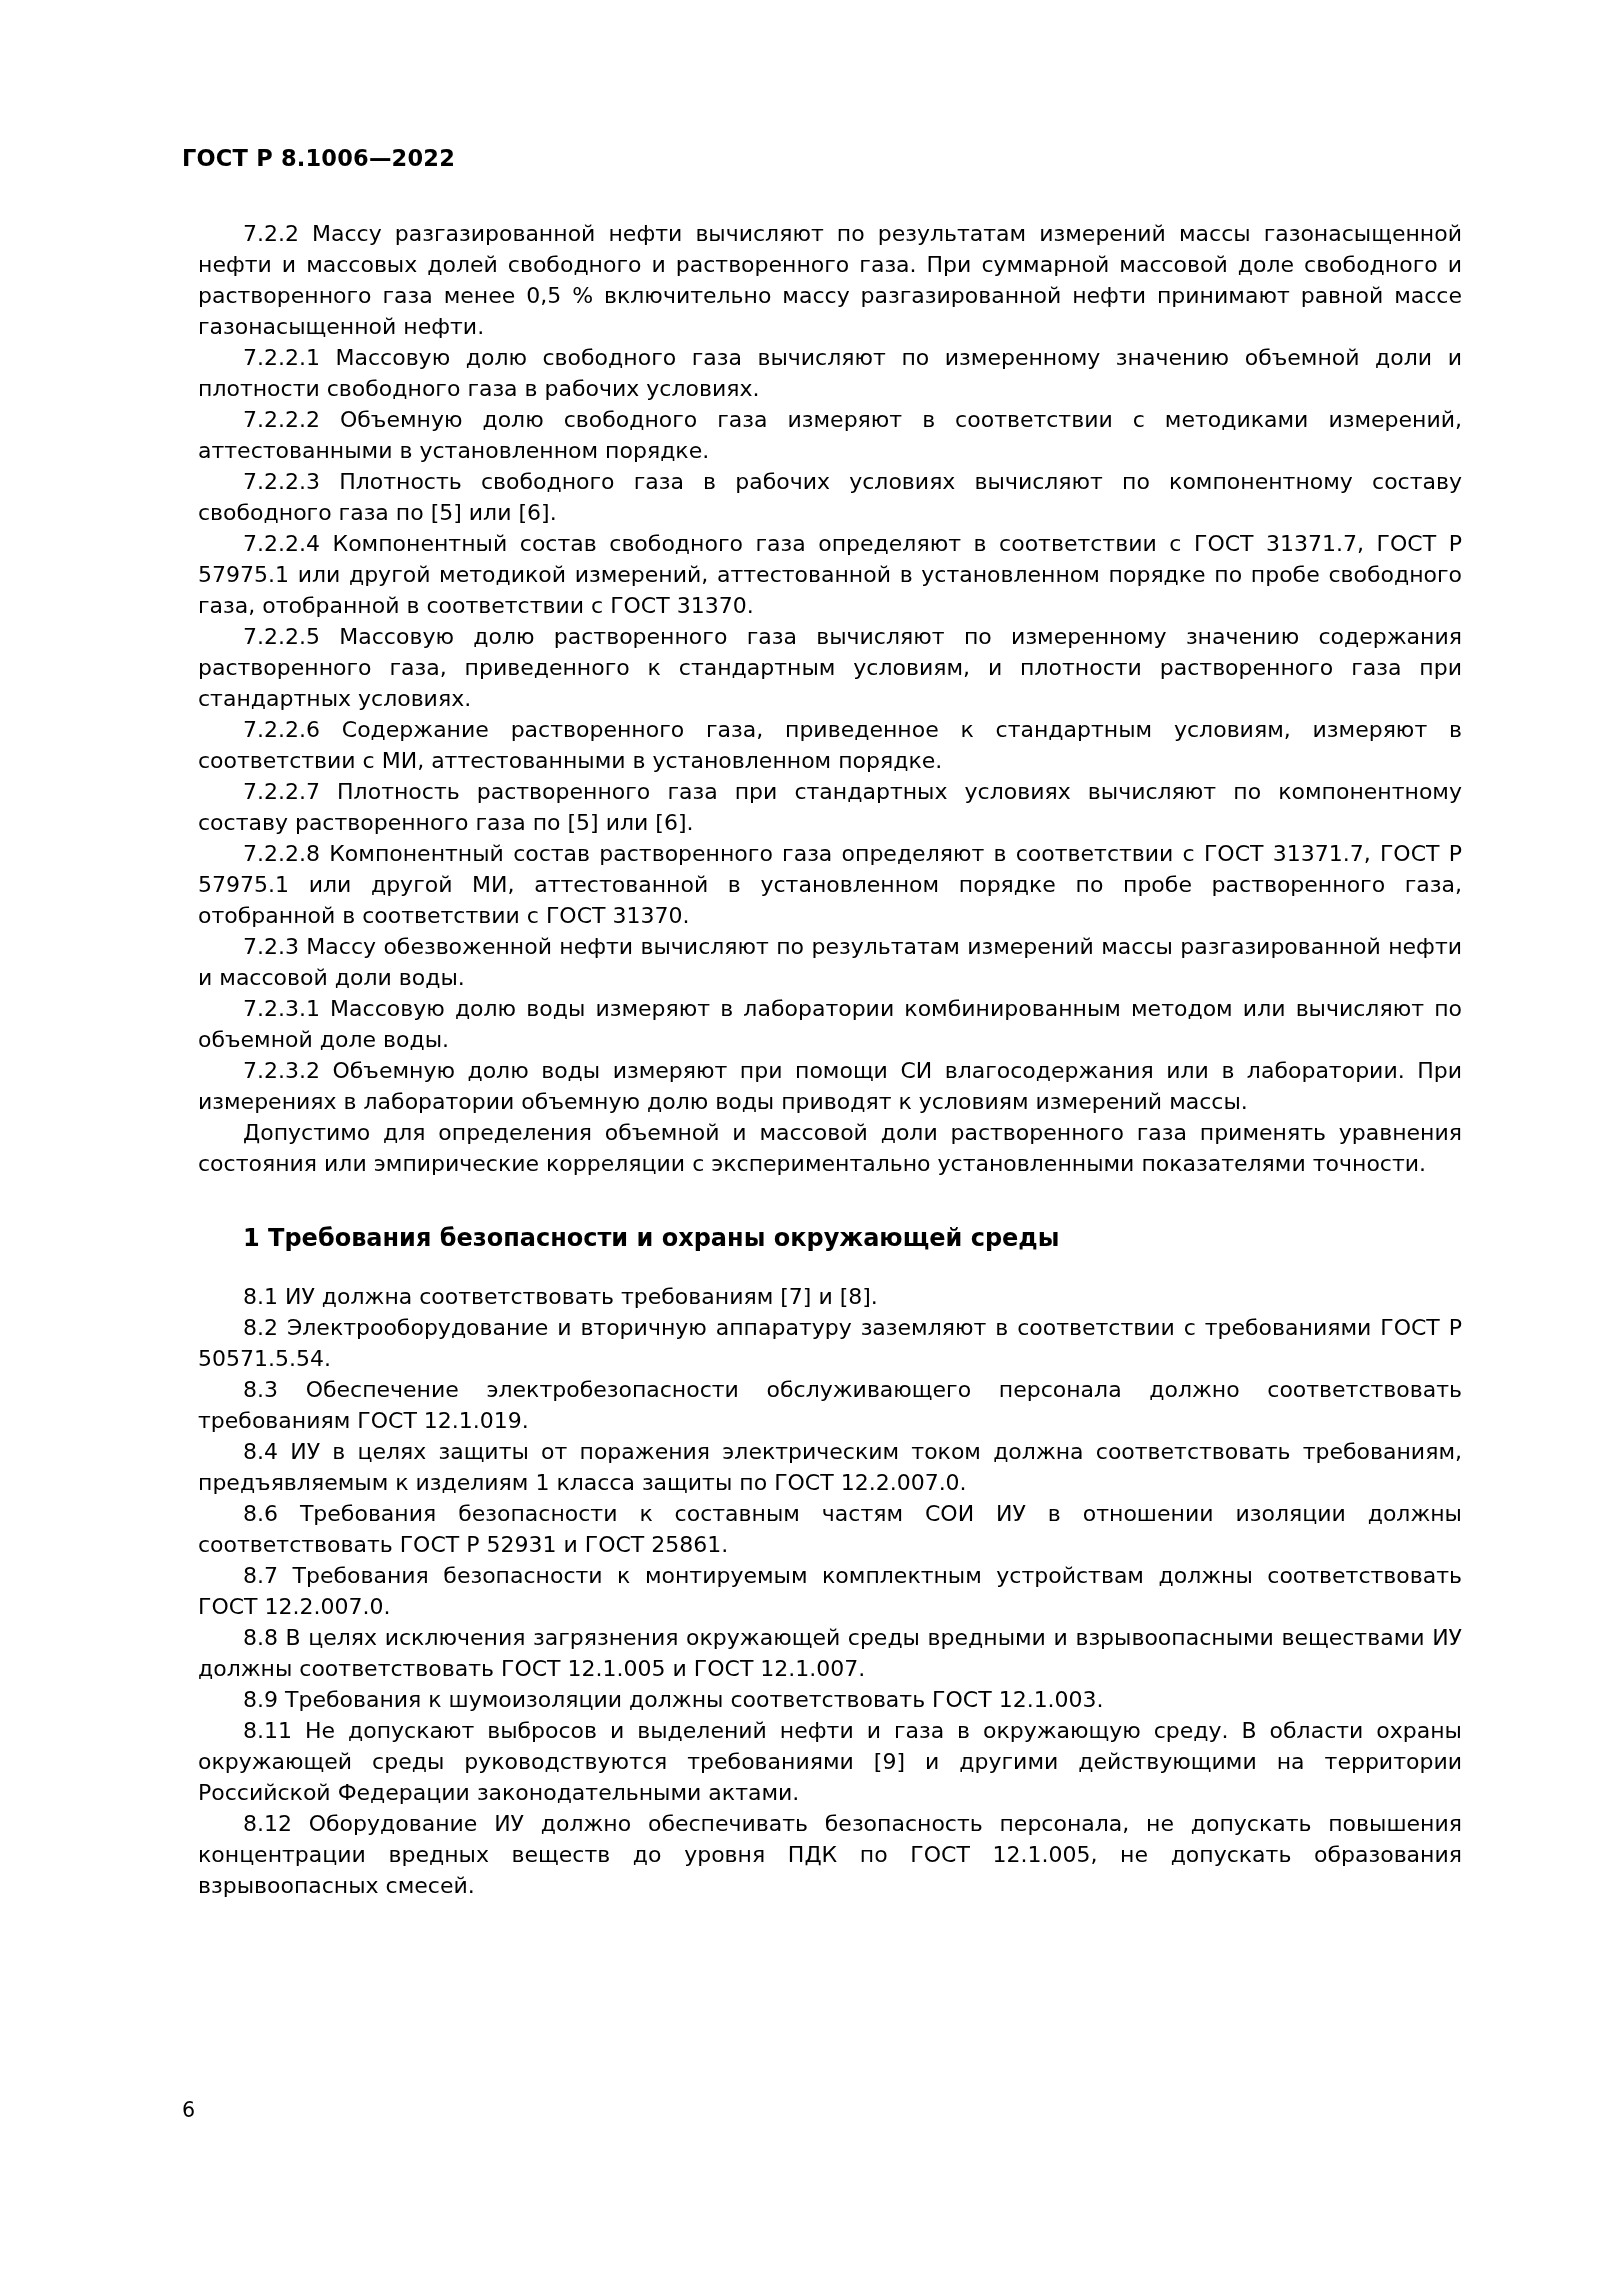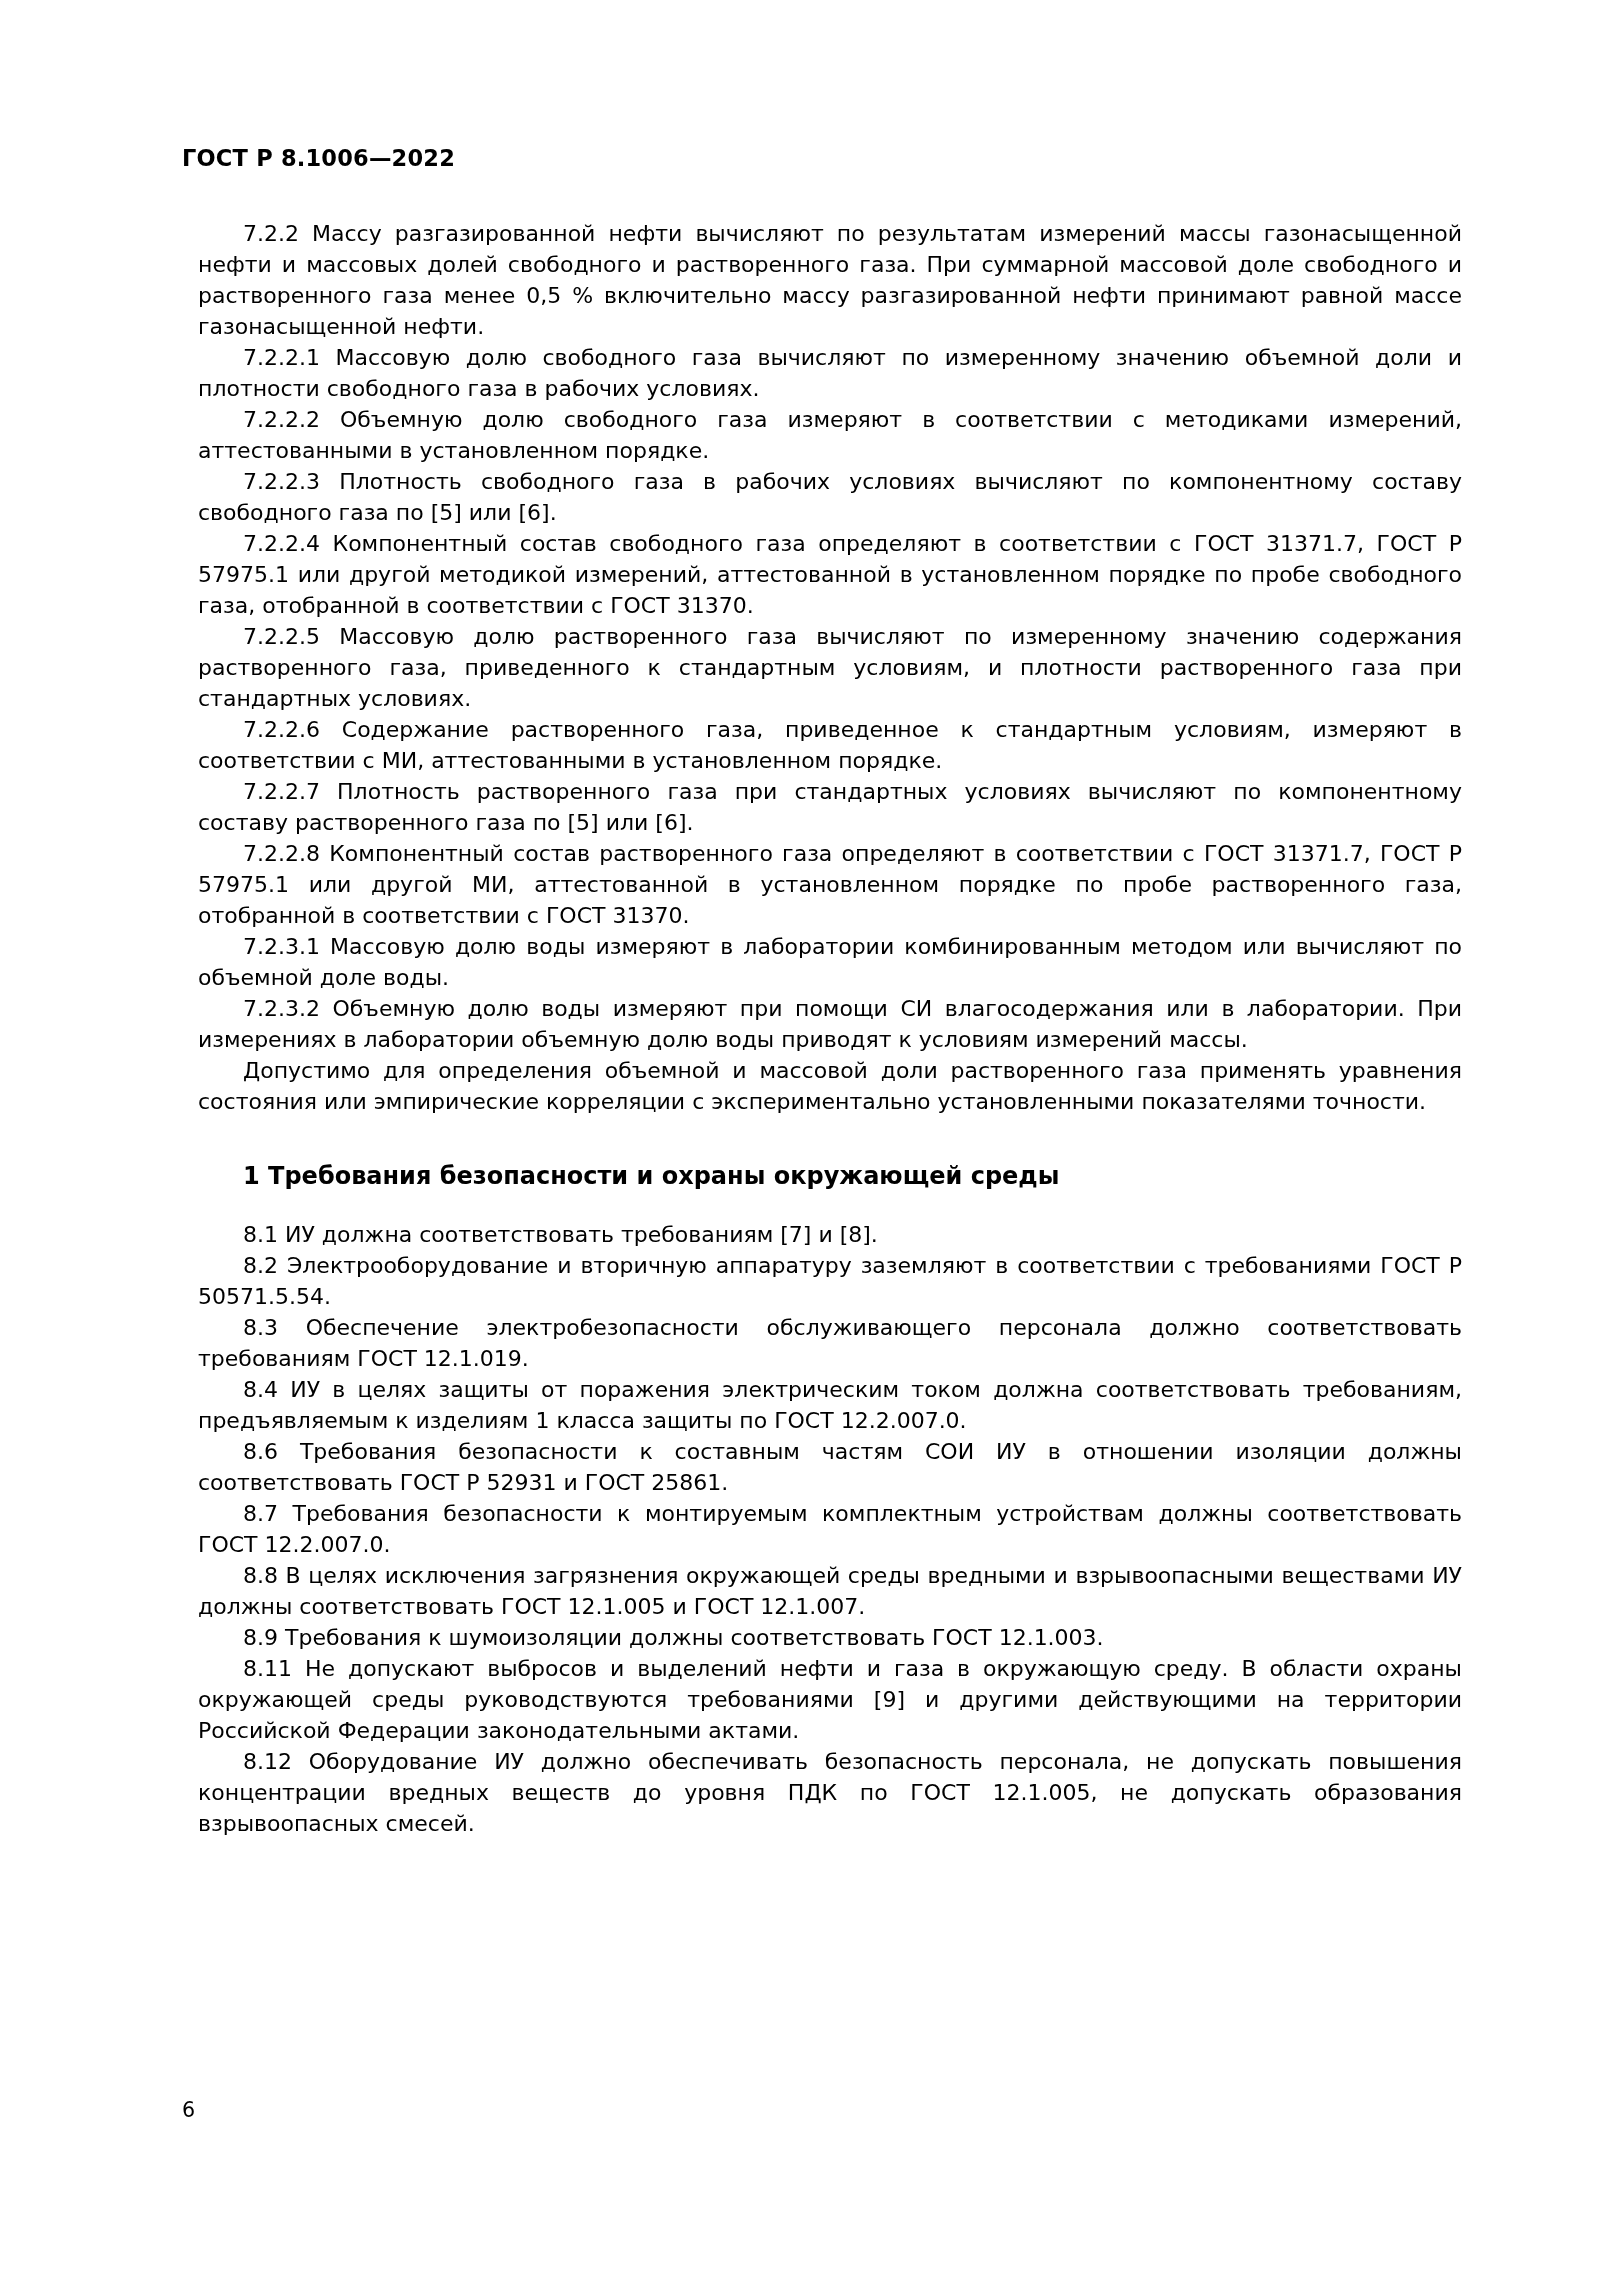--- a/index.html
+++ b/index.html
@@ -81,20 +81,21 @@
 
     <p class="para indent">7.2.2 Массу разгазированной нефти вычисляют по результатам измерений массы газонасыщенной нефти и массовых долей свободного и растворенного газа. При суммарной массовой доле свободного и растворенного газа менее 0,5 % включительно массу разгазированной нефти принимают равной массе газонасыщенной нефти.</p>
     <p class="para indent">7.2.2.1 Массовую долю свободного газа вычисляют по измеренному значению объемной доли и плотности свободного газа в рабочих условиях.</p>
     <p class="para indent">7.2.2.2 Объемную долю свободного газа измеряют в соответствии с методиками измерений, аттестованными в установленном порядке.</p>
     <p class="para indent">7.2.2.3 Плотность свободного газа в рабочих условиях вычисляют по компонентному составу свободного газа по [5] или [6].</p>
     <p class="para indent">7.2.2.4 Компонентный состав свободного газа определяют в соответствии с ГОСТ 31371.7, ГОСТ Р 57975.1 или другой методикой измерений, аттестованной в установленном порядке по пробе свободного газа, отобранной в соответствии с ГОСТ 31370.</p>
     <p class="para indent">7.2.2.5 Массовую долю растворенного газа вычисляют по измеренному значению содержания растворенного газа, приведенного к стандартным условиям, и плотности растворенного газа при стандартных условиях.</p>
     <p class="para indent">7.2.2.6 Содержание растворенного газа, приведенное к стандартным условиям, измеряют в соответствии с МИ, аттестованными в установленном порядке.</p>
     <p class="para indent">7.2.2.7 Плотность растворенного газа при стандартных условиях вычисляют по компонентному составу растворенного газа по [5] или [6].</p>
     <p class="para indent">7.2.2.8 Компонентный состав растворенного газа определяют в соответствии с ГОСТ 31371.7, ГОСТ Р 57975.1 или другой МИ, аттестованной в установленном порядке по пробе растворенного газа, отобранной в соответствии с ГОСТ 31370.</p>
+    <p class="para indent">7.2.3 Массу обезвоженной нефти вычисляют по результатам измерений массы разгазированной нефти и массовой доли воды.</p>
     <p class="para indent">7.2.3.1 Массовую долю воды измеряют в лаборатории комбинированным методом или вычисляют по объемной доле воды.</p>
     <p class="para indent">7.2.3.2 Объемную долю воды измеряют при помощи СИ влагосодержания или в лаборатории. При измерениях в лаборатории объемную долю воды приводят к условиям измерений массы.</p>
     <p class="para indent">Допустимо для определения объемной и массовой доли растворенного газа применять уравнения состояния или эмпирические корреляции с экспериментально установленными показателями точности.</p>
 
     <div class="gap-section"></div>
 
     <h2 class="section">1 Требования безопасности и охраны окружающей среды</h2>
 
     <div class="gap-after-section"></div>
 

